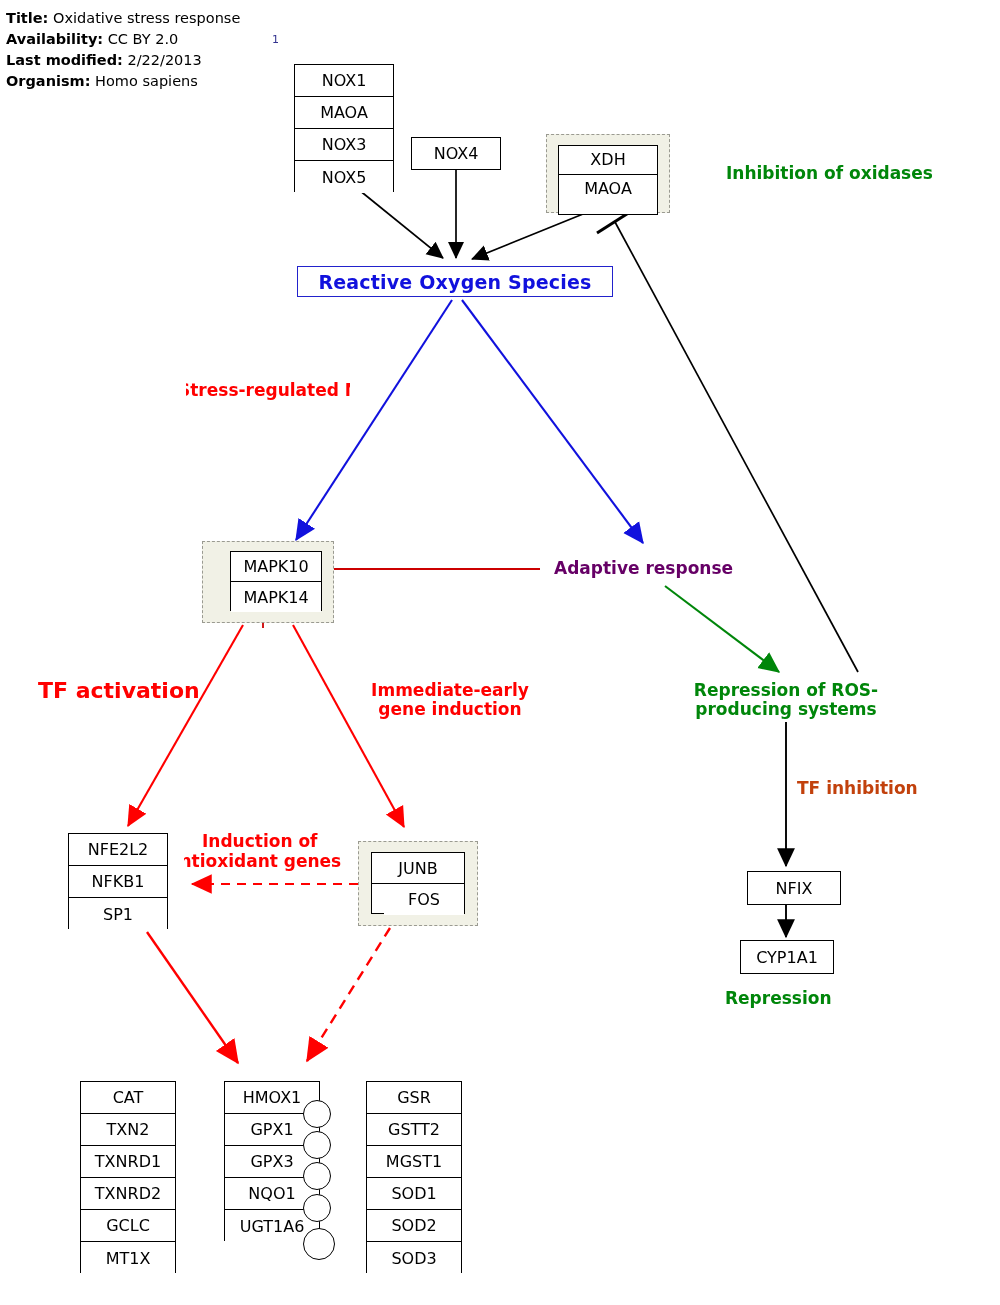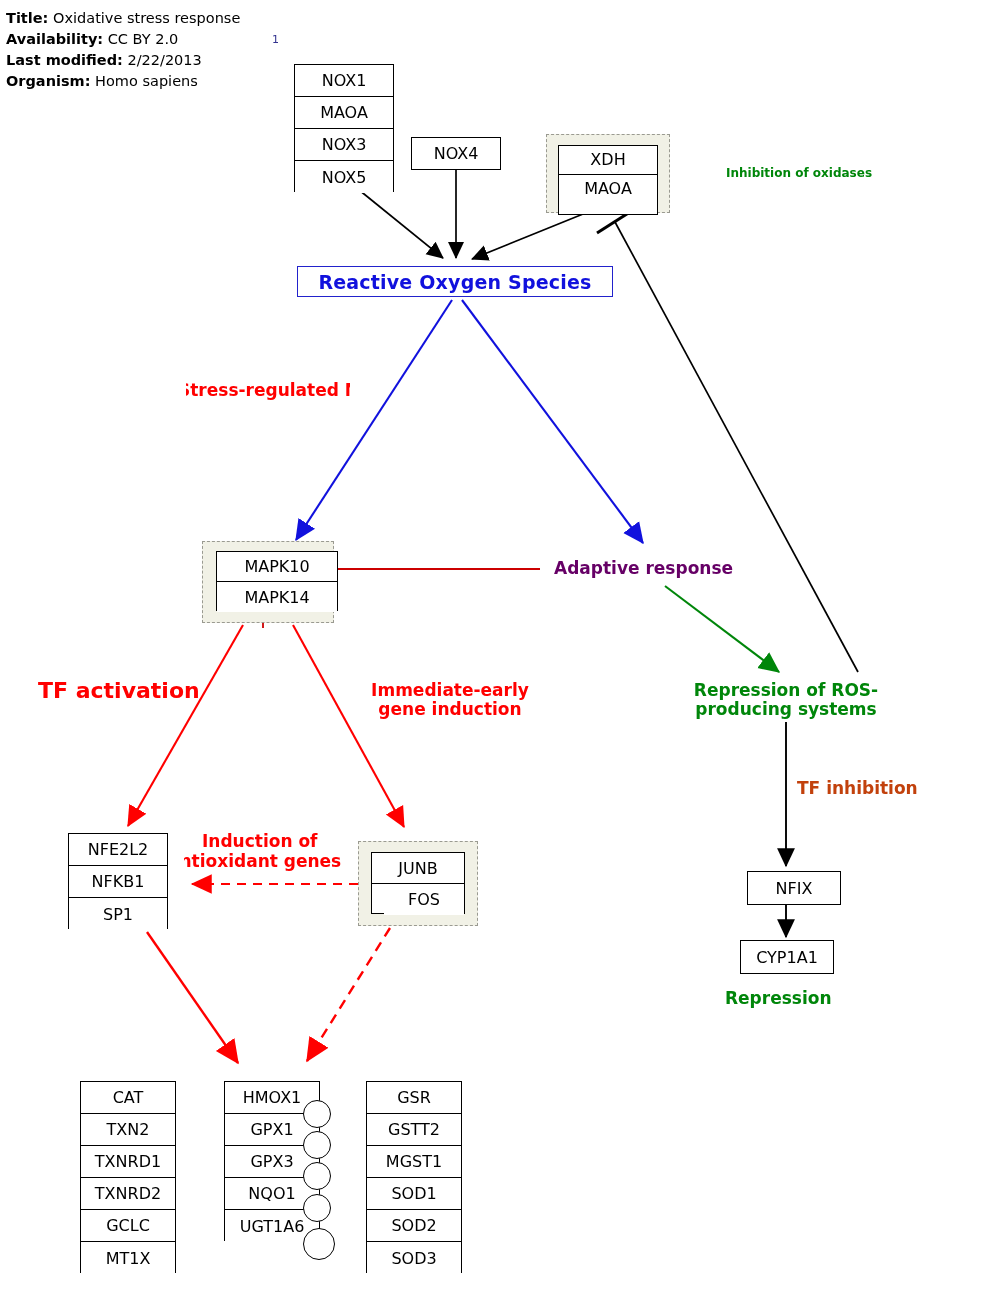--- a/index.html
+++ b/index.html
@@ -136,30 +136,30 @@
   <div class="nodebox" style="left:411px;top:137px;width:90px;height:33px;">
     <div class="cell" style="height:100%;">NOX4</div>
   </div>
 
   <div class="groupbox" style="left:546px;top:134px;width:124px;height:79px;"></div>
   <div class="nodebox" style="left:558px;top:145px;width:100px;height:70px;">
     <div class="cell" style="height:28.5px;">XDH</div>
     <div class="cell" style="height:28.5px;">MAOA</div>
   </div>
 
-  <div class="lbl" style="left:726px;top:164px;font-size:12px;color:#00860a;">Inhibition of oxidases</div>
+  <div class="lbl" style="left:726px;top:164px;font-size:17px;color:#00860a;">Inhibition of oxidases</div>
 
   <div class="ros" style="left:297px;top:266px;width:316px;height:31px;">Reactive Oxygen Species</div>
 
   <div class="clip" style="left:186px;top:380px;width:164px;height:44px;">
     <div class="inner" style="left:-8px;top:0;font-size:17px;color:#ff0000;">Stress-regulated MAP kinase</div>
   </div>
 
   <div class="groupbox" style="left:202px;top:541px;width:132px;height:82px;"></div>
-  <div class="nodebox" style="left:216px;top:551px;width:122px;height:60px;">
+  <div class="nodebox" style="left:230px;top:551px;width:92px;height:60px;">
     <div class="cell" style="height:30px;">MAPK10</div>
     <div class="cell" style="height:30px;">MAPK14</div>
   </div>
 
   <div class="lbl" style="left:554px;top:559px;font-size:17px;color:#660066;">Adaptive response</div>
 
   <div class="lbl" style="left:38px;top:681px;font-size:22px;color:#ff0000;">TF activation</div>
 
   <div class="lbl wrap" style="left:678px;top:681px;width:216px;font-size:17px;color:#00860a;">
     <div>Repression of ROS-</div>

